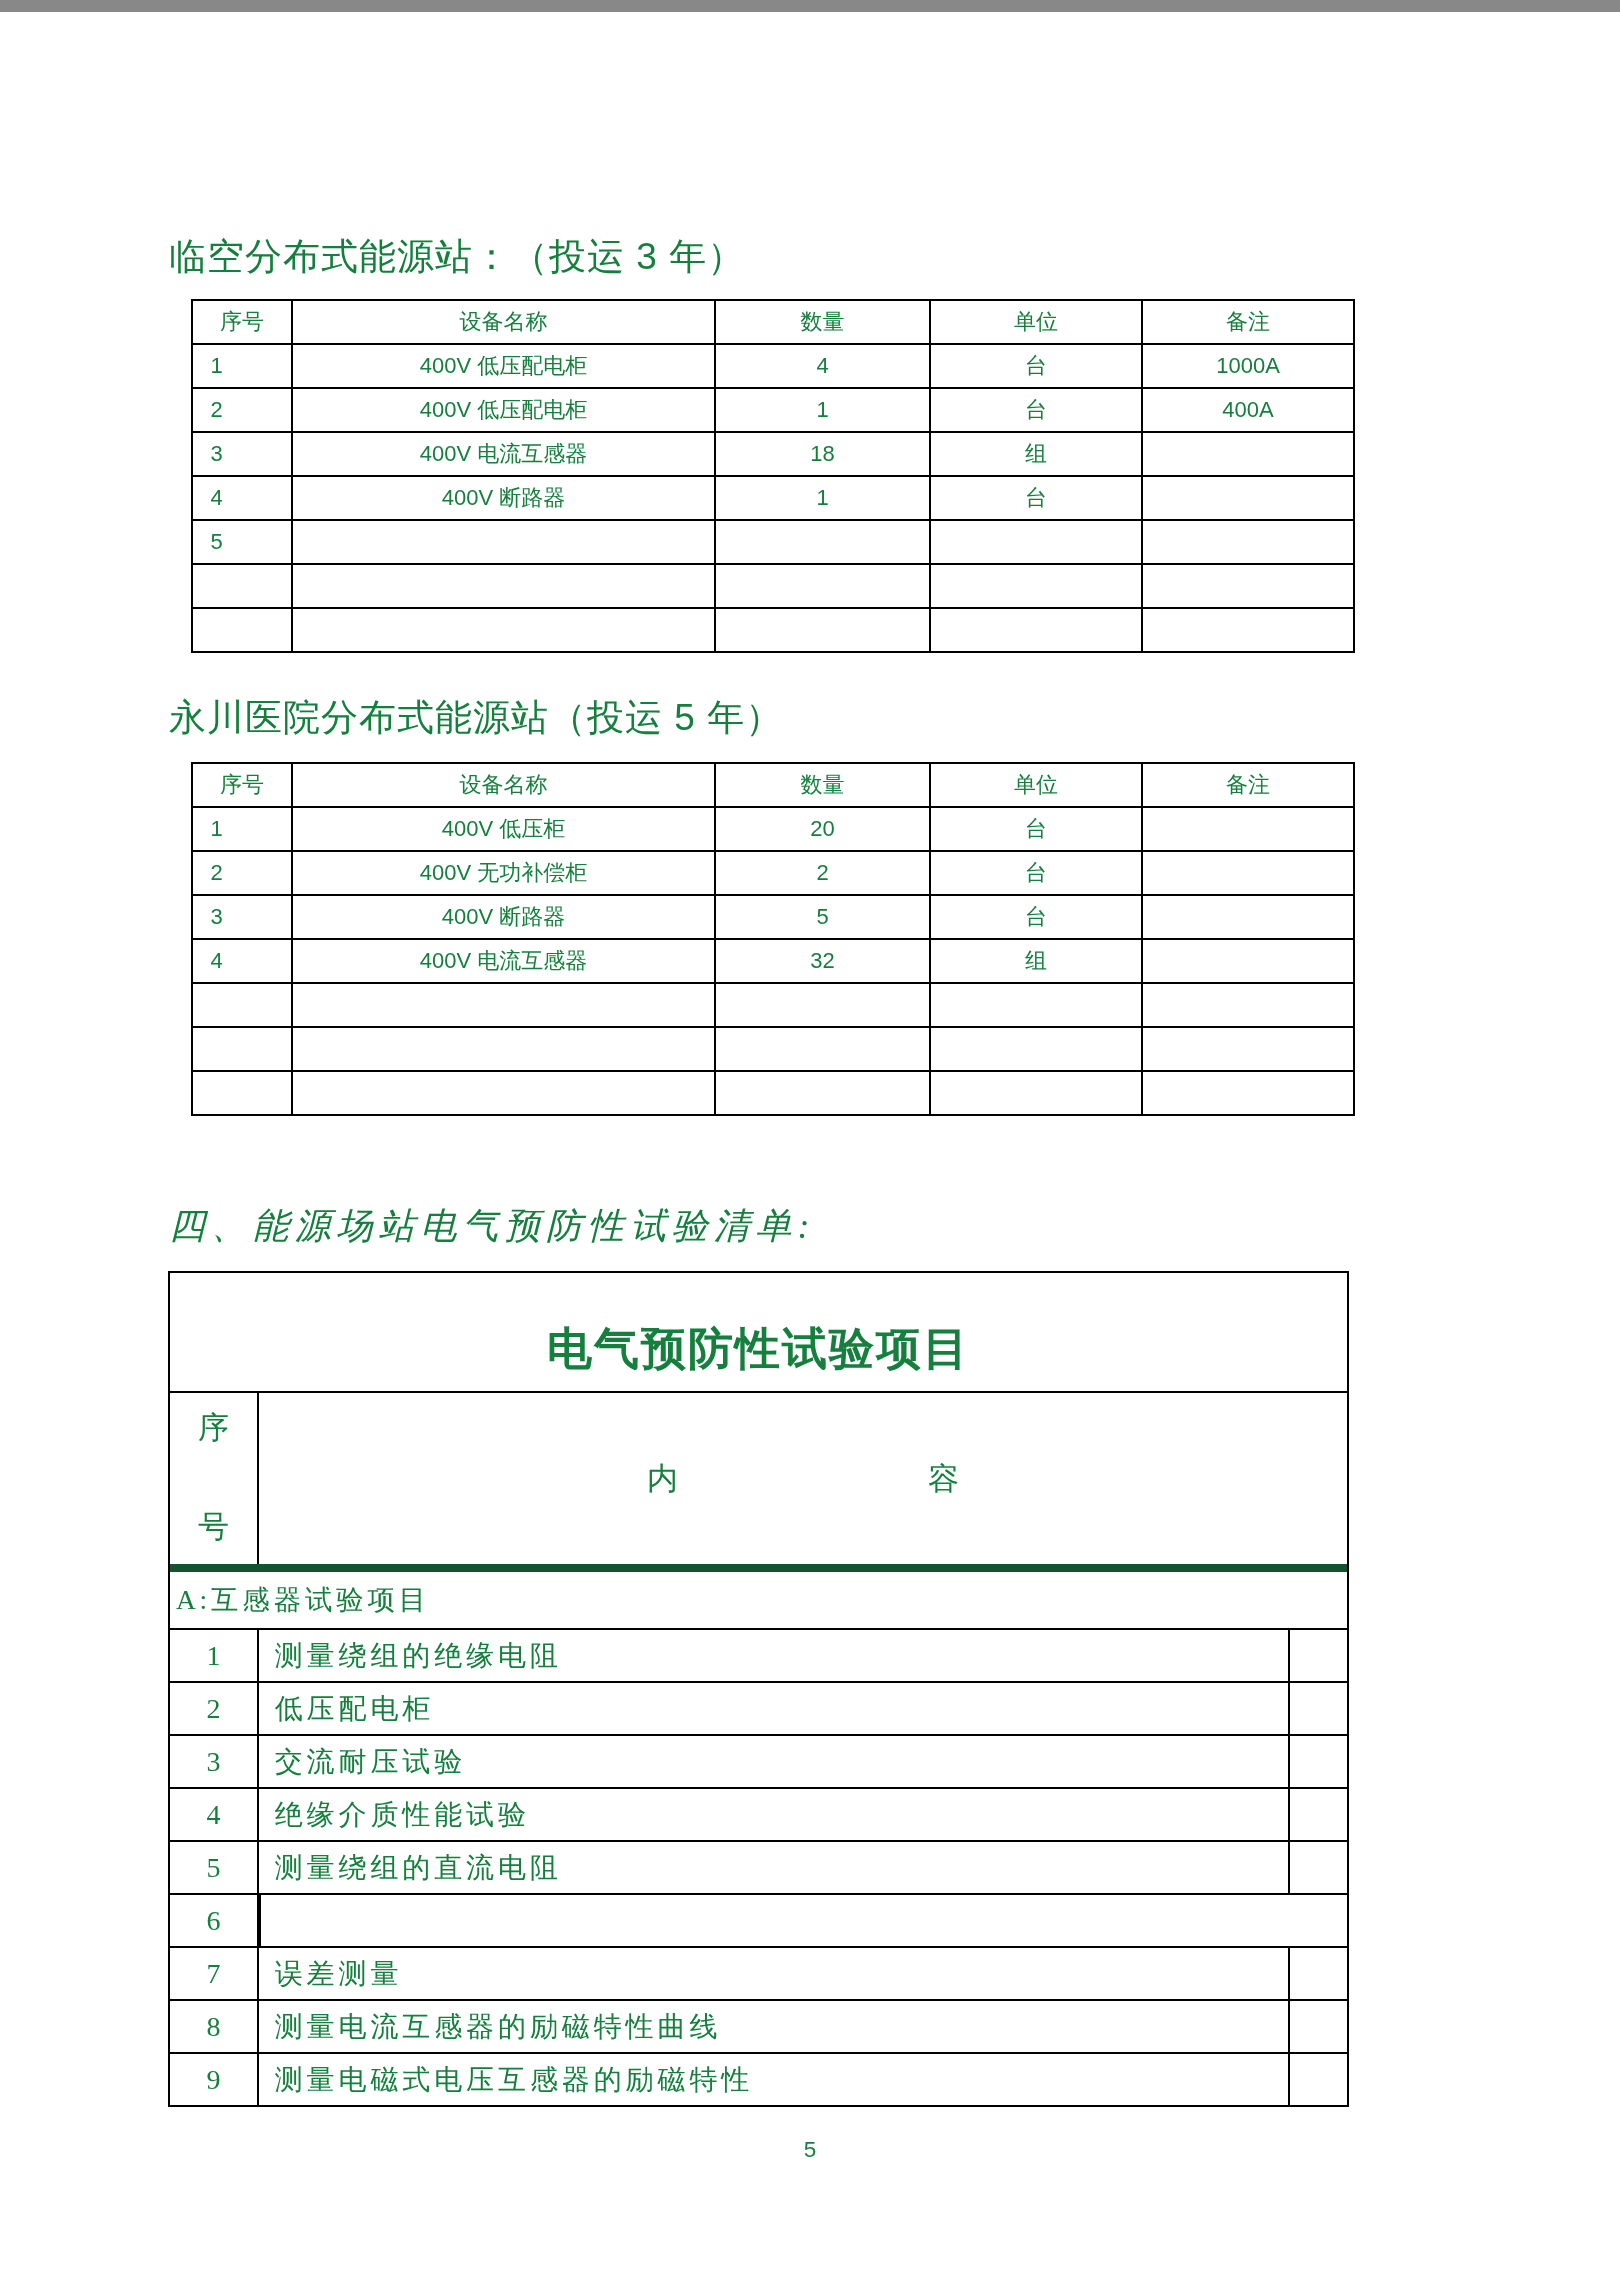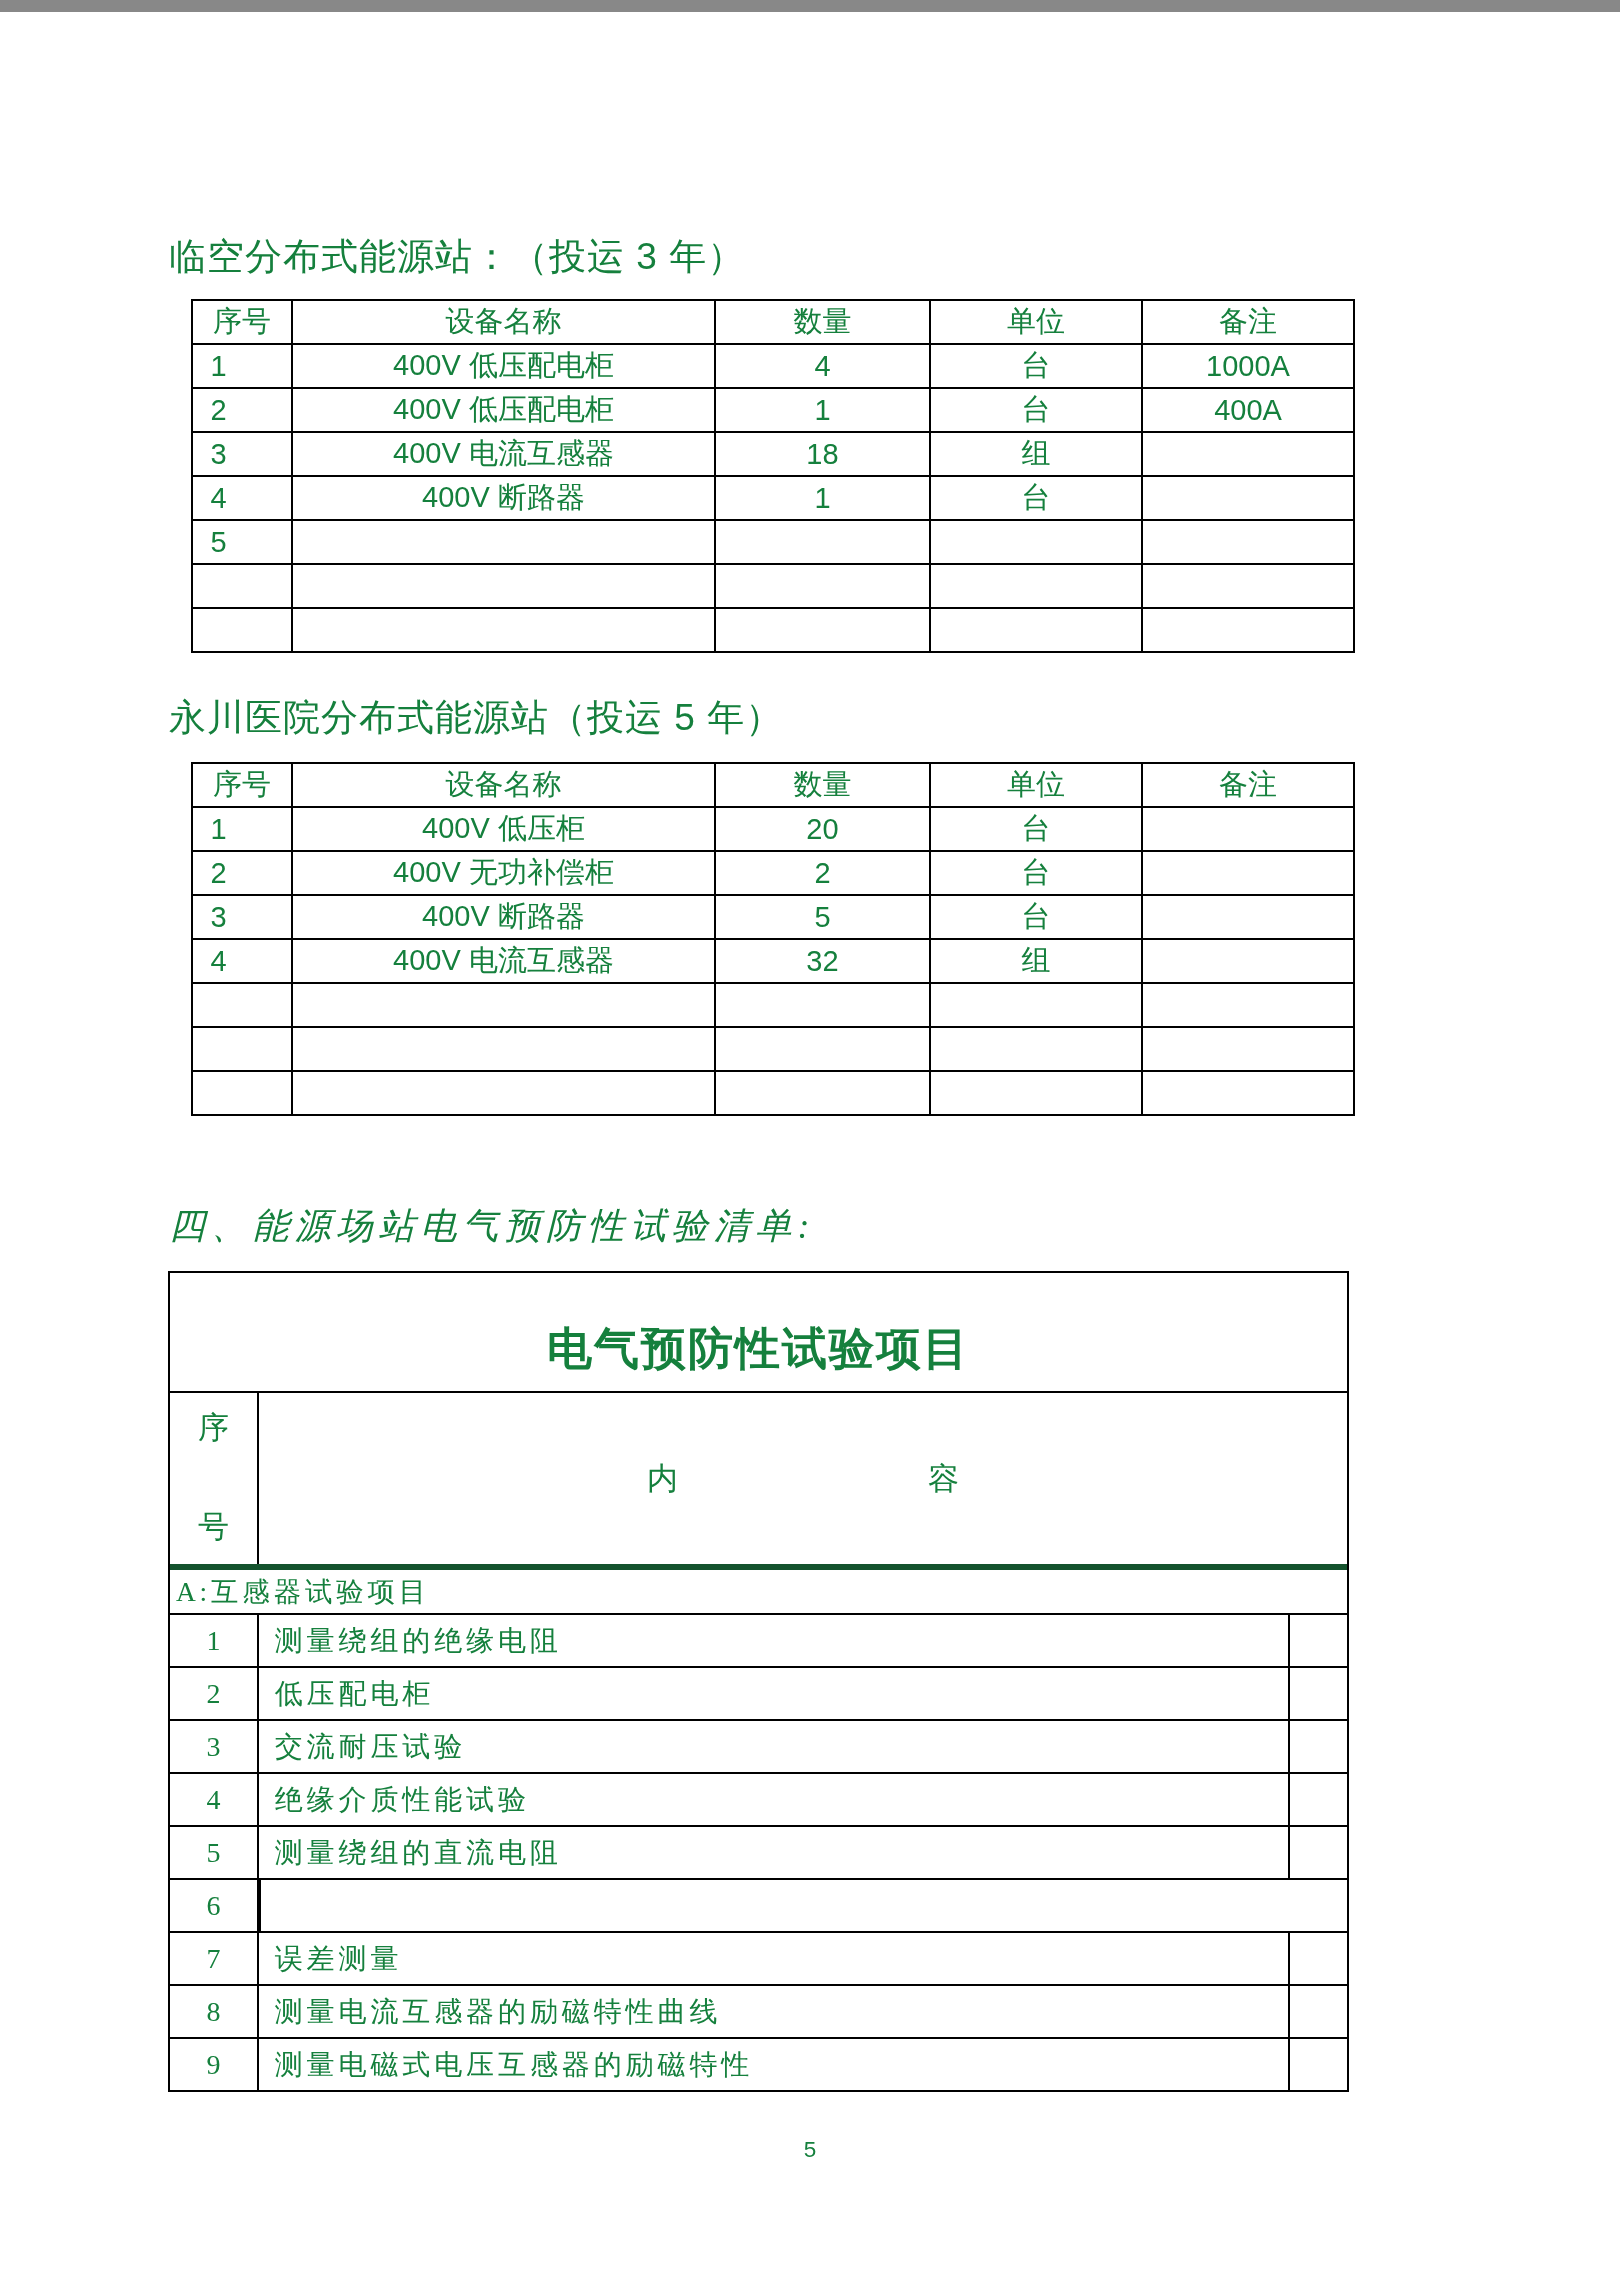--- a/index.html
+++ b/index.html
@@ -28,21 +28,21 @@
   #sec4-heading {
     position:absolute; left:169px; top:1190px;
     font-size:36px; letter-spacing:5.9px; white-space:nowrap;font-style:italic;
   }
 
   
   table.equip {
     position:absolute; left:191px;
     border-collapse:collapse; table-layout:fixed;
     width:1161px;
-    font-size:29px;
+    font-size:22px;
   }
   #table1 { top:287px; }
   #table2 { top:750px; }
   table.equip th, table.equip td {
     border:2px solid #000;
     height:44px;
     vertical-align:middle;
     text-align:center;
     font-weight:normal;
     overflow:hidden; white-space:nowrap;
@@ -73,22 +73,22 @@
     padding:13.7px 0 15.7px 0;
     font-size:31px;
   }
   .t3-content {
     flex:1;
     display:flex; justify-content:center; align-items:center;
     font-size:31px;
   }
   .t3-content .gap { display:inline-block; width:250px; }
   .t3-group {
-    border-top:6px solid #14532d;
-    height:49px;
+    border-top:8px solid #14532d;
+    height:64px;
     display:flex; align-items:center;
     padding-left:5.9px;
     font-size:27.4px; letter-spacing:3.9px;
   }
   .t3-row {
     display:flex;
     border-top:2px solid #000;
     height:53px;
   }
   .t3-no {

